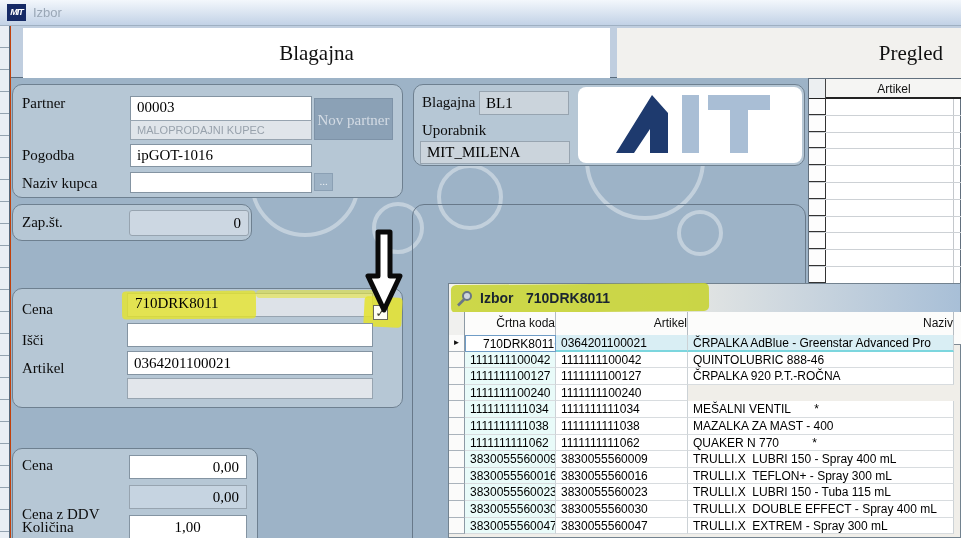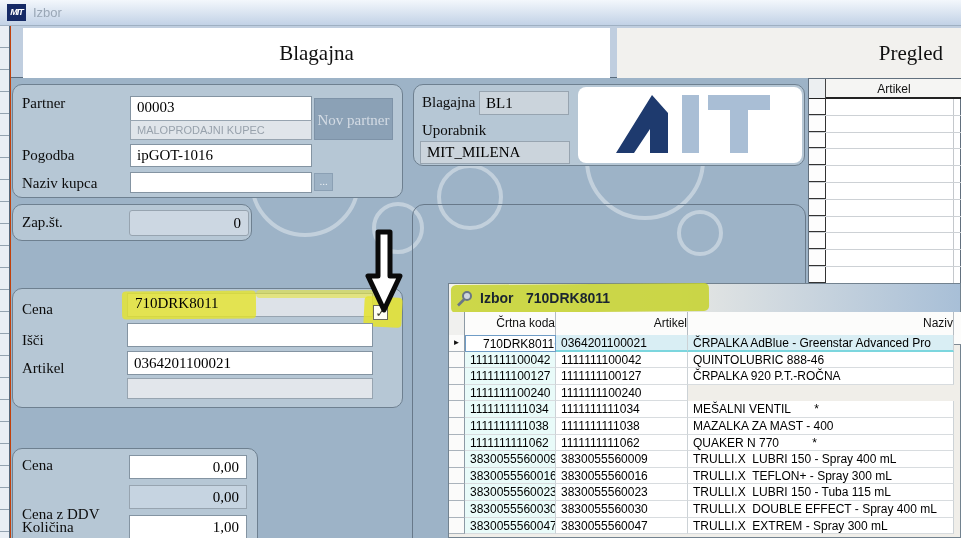--- a/index.html
+++ b/index.html
@@ -142,21 +142,21 @@
     <svg class="abs" style="left:352px;top:150px;z-index:20;" width="42" height="88">
       <polygon points="15,4 27,4 27,48 37,48 21,82 5,48 15,48" fill="#fff" stroke="#0a0a0a" stroke-width="5" stroke-linejoin="round"></polygon>
     </svg>
 
     <div class="abs grp" style="left:1px;top:370px;width:246px;height:104px;">
       <div class="abs lbl" style="left:9px;top:8px;">Cena</div>
       <div class="abs inp rnum" style="left:116px;top:6px;width:118px;height:24px;line-height:22px;">0,00</div>
       <div class="abs lbl" style="left:9px;top:40px;margin-top:17px;">Cena z DDV</div>
       <div class="abs dis rnum" style="left:116px;top:36px;width:118px;height:24px;line-height:22px;background:#c6d4e1;">0,00</div>
       <div class="abs lbl" style="left:9px;top:70px;">Količina</div>
-      <div class="abs inp rnum" style="left:116px;top:66px;width:118px;height:24px;line-height:22px;">1,00</div>
+      <div class="abs inp rnum" style="left:116px;top:66px;width:118px;height:24px;line-height:22px;text-align:center;">1,00</div>
     </div>
 
     <div class="abs grp" style="left:402px;top:6px;width:392px;height:82px;">
       <div class="abs lbl" style="left:8px;top:9px;">Blagajna</div>
       <div class="abs dis" style="left:65px;top:6px;width:90px;height:24px;line-height:22px;background:#cbd4dc;padding-left:6px;">BL1</div>
       <div class="abs lbl" style="left:8px;top:37px;">Uporabnik</div>
       <div class="abs dis" style="left:6px;top:56px;width:150px;height:23px;line-height:21px;background:#cbd4dc;padding-left:6px;">MIT_MILENA</div>
       <div class="abs" style="left:164px;top:2px;width:224px;height:76px;background:#fff;border-radius:8px;">
         <svg width="224" height="76" viewBox="0 0 224 76">
           <polygon points="38,66 74,8 90,26 90,66 72,66 72,42 56,66" fill="#1e3a6e"></polygon>

